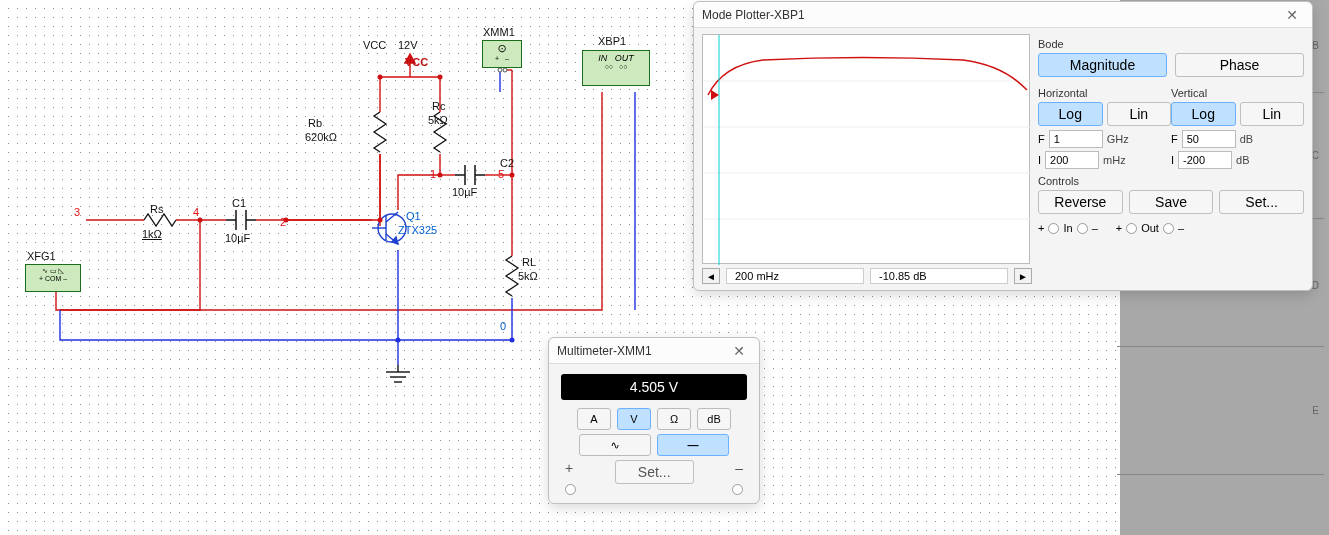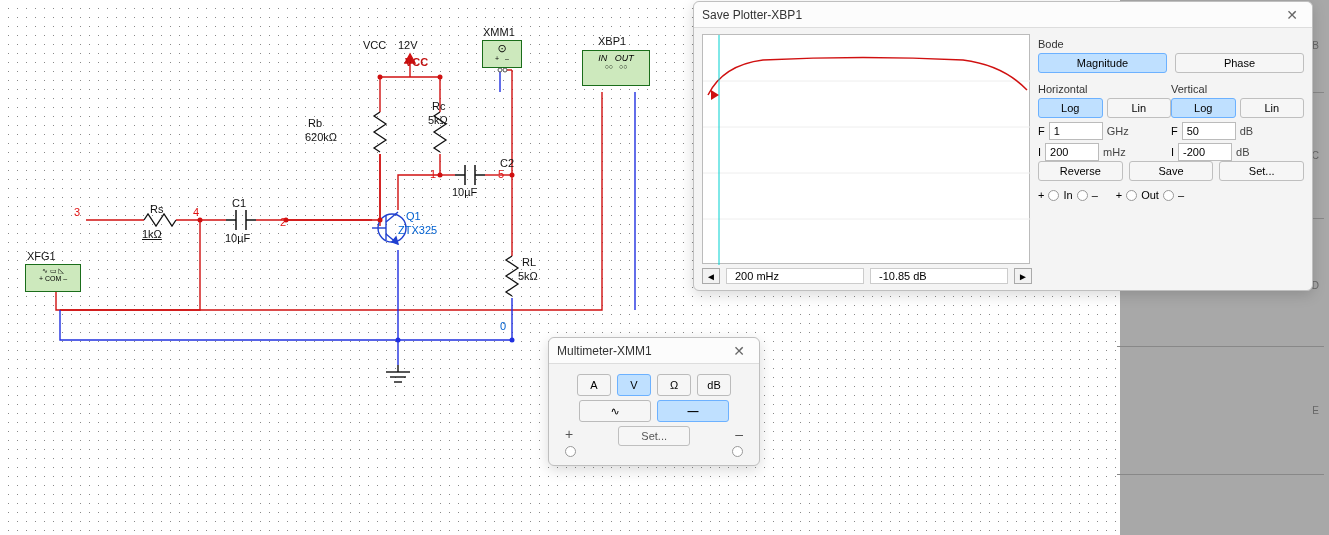--- a/index.html
+++ b/index.html
@@ -12,21 +12,21 @@
   .rightgray .lab { position:absolute; right:10px; font-size:10px; color:#666; }
 
   
   .win { position:absolute; background:#f4f4f4; border:1px solid #bfbfbf; border-radius:6px;
          box-shadow: 0 4px 14px rgba(0,0,0,0.15); }
   .win .titlebar { height:26px; display:flex; align-items:center; padding:0 8px; font-size:12px; color:#333;
                    border-bottom:1px solid #ddd; border-radius:6px 6px 0 0; background:#fcfcfc; }
   .win .closex { margin-left:auto; font-size:14px; color:#666; padding:2px 6px; cursor:pointer; }
   .win .body { padding:6px 8px; font-size:11px; }
 
-  .btn { background:#f6f6f6; border:1px solid #bfbfbf; border-radius:3px; padding:3px 10px; font-size:11px;
+  .btn { background:#f6f6f6; border:1px solid #bfbfbf; border-radius:3px; padding:3px 10px; font-size:14px;
          display:inline-block; text-align:center; cursor:pointer; }
   .btn.active { background:#bfe0ff; border-color:#6cb1ff; }
   .field { display:flex; align-items:center; gap:4px; }
   .inp { width:54px; height:18px; background:#fff; border:1px solid #bbb; font-size:11px; padding:1px 4px; }
   .unit { width:34px; font-size:11px; color:#444; }
   .sectlabel { font-size:11px; color:#333; margin:4px 0 3px; }
 
   .lcd { background:#000; color:#fff; font-size:14px; text-align:center; padding:5px 0; border-radius:3px;
          margin:4px 4px 8px; font-weight:500; }
   .mm-row { display:flex; gap:6px; justify-content:center; margin:4px 0; }
@@ -224,21 +224,21 @@
   <div class="line" style="top:218px;"></div>
     <span class="lab" style="top:150px;">C</span>
   <div class="line" style="top:346px;"></div>
     <span class="lab" style="top:280px;">D</span>
   <div class="line" style="top:474px;"></div>
     <span class="lab" style="top:405px;">E</span>
 </div>
 
 <div class="win" style="left:693px; top:1px; width:620px;">
   <div class="titlebar">
-    <span>Save Plotter-XBP1</span>
+    <span>Mode Plotter-XBP1</span>
     <span class="closex">✕</span>
   </div>
   <div class="body" style="display:flex; gap:6px;">
 
     <div style="flex:0 0 330px;">
       <div style="position:relative; width:328px; height:230px; background:#fff; border:1px solid #bbb;">
         <svg width="328" height="230" style="position:absolute">
           <g stroke="#eee" stroke-width="1">
             <line x1="0" y1="46" x2="328" y2="46"></line>
               <line x1="0" y1="92" x2="328" y2="92"></line>
@@ -295,20 +295,21 @@
             <span class="unit">dB</span>
             </div>
           <div class="field" style="margin-top:3px;">
               <span>I</span>
             <input class="inp" value="-200" style="">
             <span class="unit">dB</span>
             </div>
         </div>
       </div>
 
+      <div class="sectlabel" style="margin-top:6px;">Controls</div>
       <div style="display:flex; gap:6px;">
         <span class="btn" style="flex:1">Reverse</span>
         <span class="btn" style="flex:1">Save</span>
         <span class="btn" style="flex:1">Set...</span>
       </div>
 
       <div style="display:flex; gap:18px; margin-top:8px; align-items:center; font-size:11px;">
         <span style="display:flex; align-items:center; gap:4px;">
           <span>+</span>
           <span class="radio"></span>
@@ -327,20 +328,21 @@
     </div>
   </div>
 </div>
 
 <div class="win" style="left:548px; top:337px; width:212px;">
   <div class="titlebar">
     <span>Multimeter-XMM1</span>
     <span class="closex">✕</span>
   </div>
   <div class="body">
+    <div class="lcd">4.505 V</div>
     <div class="mm-row">
       <span class="mm-btn">A</span>
       <span class="mm-btn active">V</span>
       <span class="mm-btn">Ω</span>
       <span class="mm-btn">dB</span>
     </div>
     <div class="mm-row">
       <span class="mm-btn" style="width:72px;">∿</span>
       <span class="mm-btn active" style="width:72px; font-weight:bold;">—</span>
     </div>

